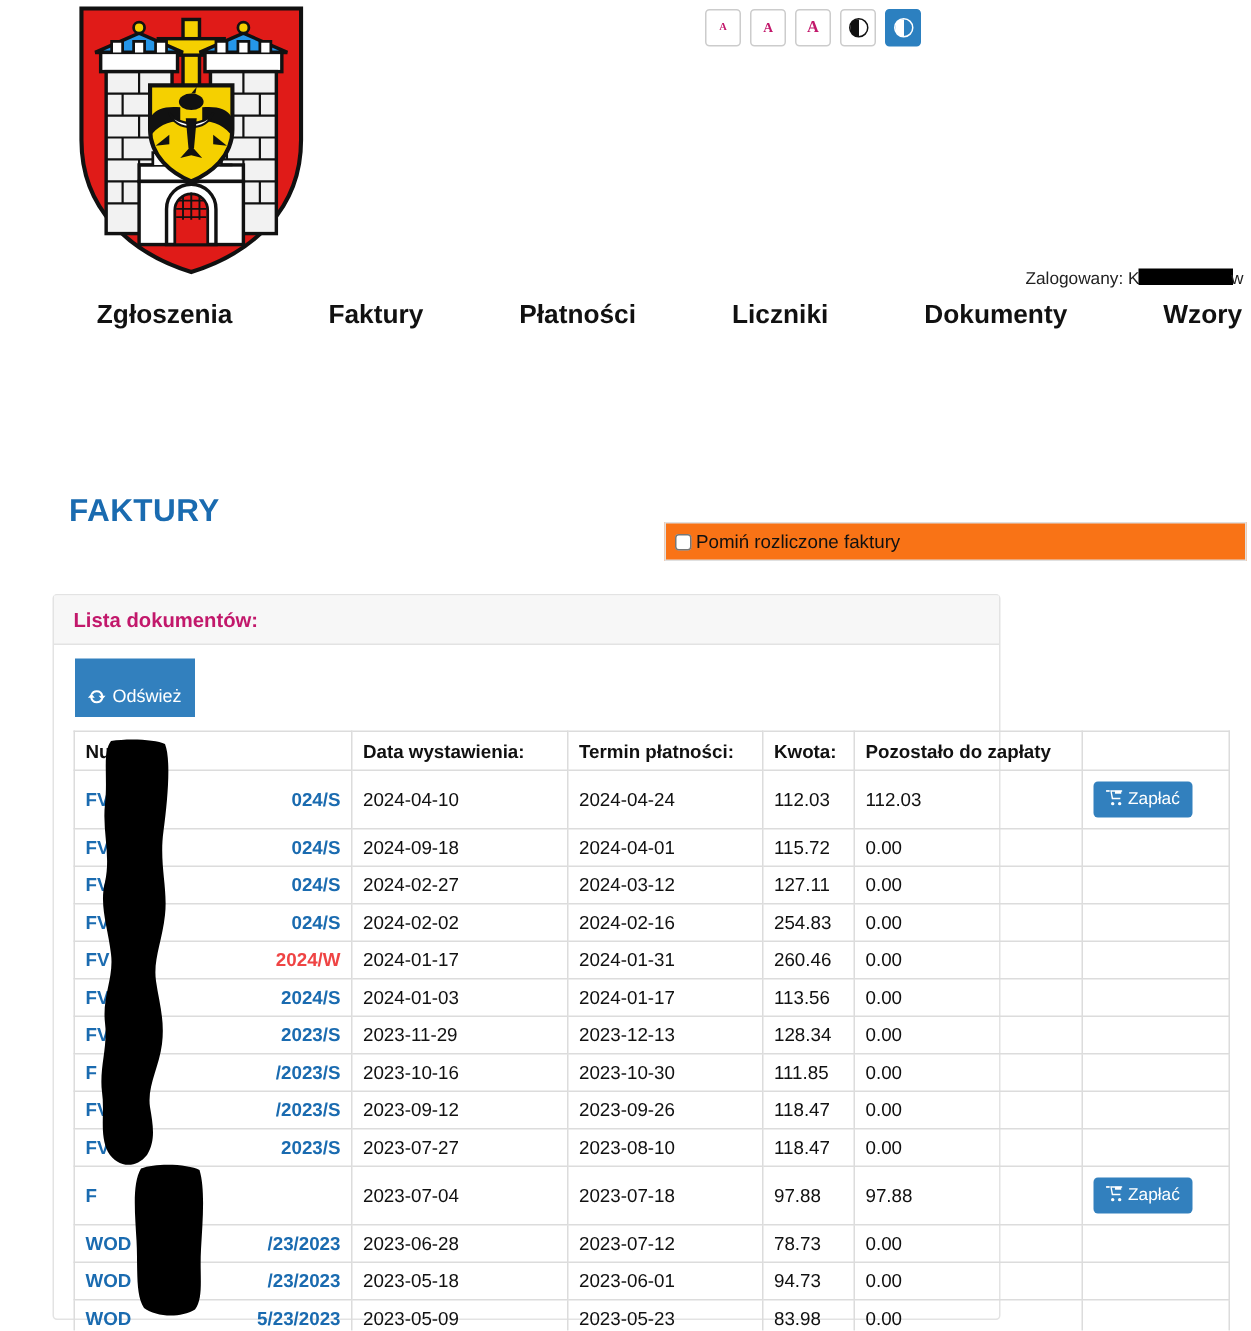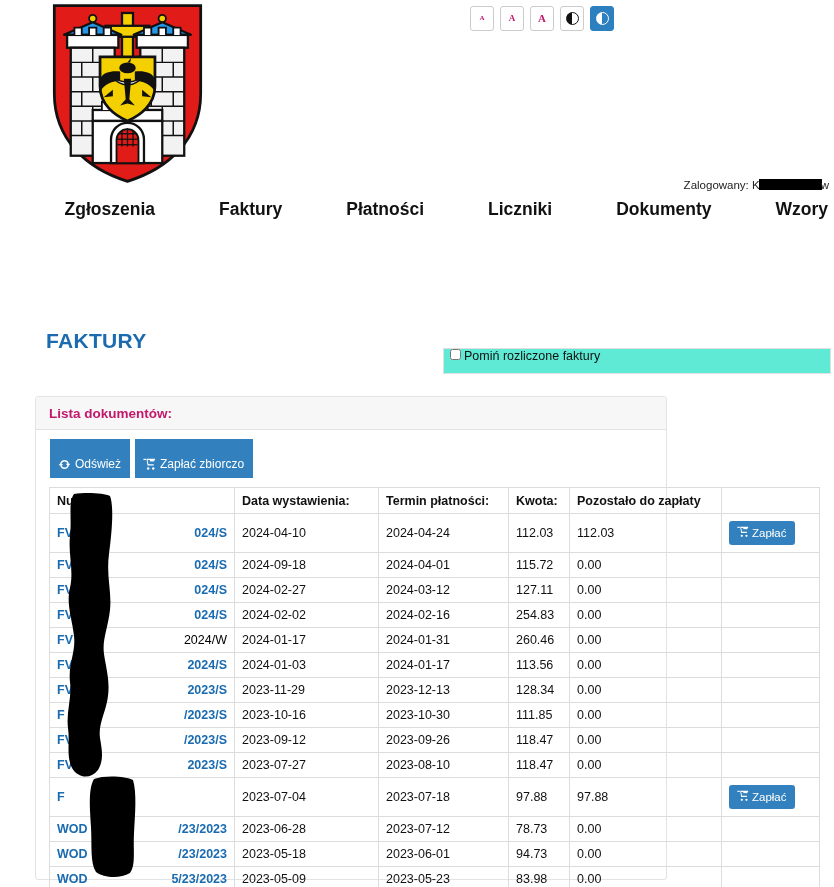--- a/index.html
+++ b/index.html
@@ -82,22 +82,22 @@
 
   
   .page-title {
     position: absolute; left: 46px; top: 315px;
     font-size: 21px; font-weight: bold; color: #1a6bb0;
     letter-spacing: 0.3px;
   }
   .filter-panel {
     position: absolute; left: 443px; top: 348px;
     width: 388px; height: 26px;
-    background: #5eead4; border: 1px solid #e0e0e0;
-    display: flex; padding-left: 6px;
+    background: #f97316; border: 1px solid #e0e0e0;
+    display: flex; align-items: center; padding-left: 6px;
   }
   .filter-panel input[type=checkbox] {
     width: 11px; height: 11px; margin: 0 3px 0 0; cursor: pointer;
   }
   .filter-label { font-size: 12.5px; color: #111; cursor: pointer; }
 
   
   .doc-panel {
     position: absolute; left: 35px; top: 396px;
     width: 632px; height: 484px;
@@ -301,32 +301,20 @@
 
   <div class="toolbar">
     <button class="btn-tool">
       <span class="ico">
         <svg viewBox="0 0 16 16" width="13" height="13" fill="#fff">
           <path d="M8 2.6a5.4 5.4 0 0 0-5.1 3.6h1.8A3.7 3.7 0 0 1 8 4.3a3.7 3.7 0 0 1 3.6 2.8h-2l2.8 3.3 2.8-3.3h-1.9A5.4 5.4 0 0 0 8 2.6z"></path>
           <path d="M8 13.4a5.4 5.4 0 0 0 5.1-3.6h-1.8A3.7 3.7 0 0 1 8 11.7a3.7 3.7 0 0 1-3.6-2.8h2L3.6 5.6.8 8.9h1.9A5.4 5.4 0 0 0 8 13.4z"></path>
         </svg>
       </span>
       <span>Odśwież</span>
-    </button>
-    <button class="btn-tool">
-      <span class="ico">
-        <svg viewBox="0 0 16 16" width="13" height="13" fill="#fff">
-          <rect x="0.5" y="1" width="3.2" height="1.5"></rect>
-          <path d="M4.2 1h10.6v1.5H5.6l1.1 5.2h6.5v1.5H5.6L4.2 1z"></path>
-          <rect x="8.4" y="1.6" width="5.6" height="2.6"></rect>
-          <circle cx="6.4" cy="13" r="1.5"></circle>
-          <circle cx="12.6" cy="13" r="1.5"></circle>
-        </svg>
-      </span>
-      <span>Zapłać zbiorczo</span>
     </button>
   </div>
 
   <div class="tbl-wrap">
     <table class="inv">
       <colgroup>
         <col class="c-num">
           <col class="c-iss">
           <col class="c-due">
         <col class="c-amt">
@@ -379,21 +367,21 @@
           </tr>
           <tr>
             <td><a class="invlink">FVS</a><span style="color: rgb(26, 107, 176); font-weight: bold; float: right;">024/S</span></td>
             <td>2024-02-02</td>
             <td>2024-02-16</td>
             <td>254.83</td>
             <td>0.00</td>
             <td></td>
           </tr>
           <tr>
-            <td><a class="invlink">FV</a><span style="color: #000000; font-weight: normal; float: right;">2024/W</span></td>
+            <td><a class="invlink">FV</a><span style="color: #ef4444; font-weight: bold; float: right;">2024/W</span></td>
             <td>2024-01-17</td>
             <td>2024-01-31</td>
             <td>260.46</td>
             <td>0.00</td>
             <td></td>
           </tr>
           <tr>
             <td><a class="invlink">FV</a><span style="color: rgb(26, 107, 176); font-weight: bold; float: right;">2024/S</span></td>
             <td>2024-01-03</td>
             <td>2024-01-17</td>

